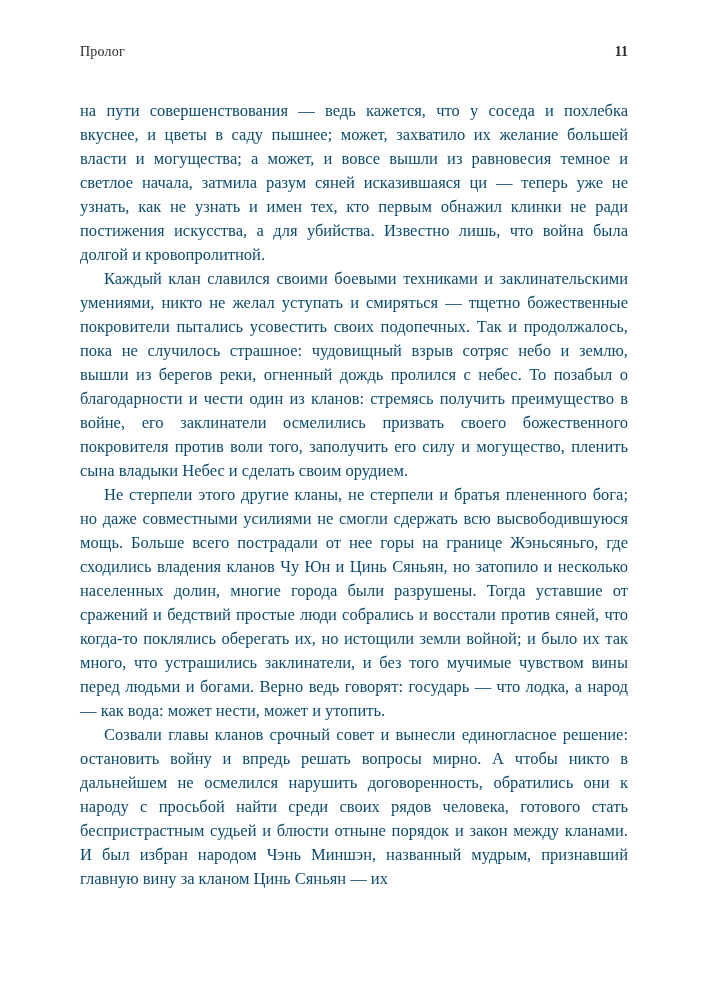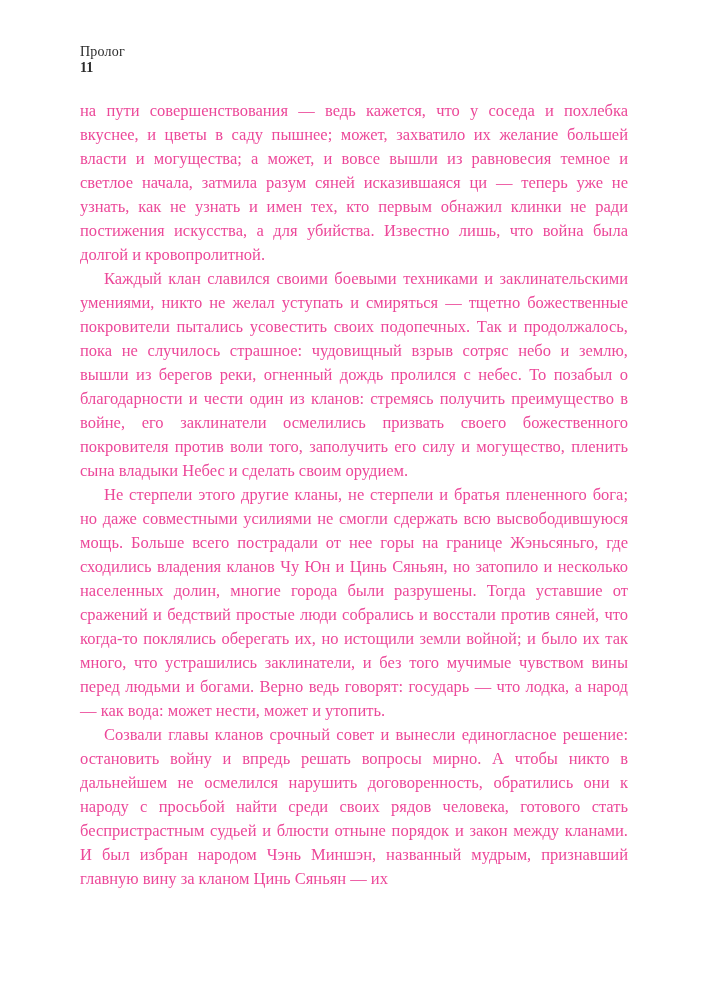--- a/index.html
+++ b/index.html
@@ -23,38 +23,37 @@
   .running-head {
     position: absolute;
     top: 44px;
     left: 80px;
     right: 77px;
     display: flex;
     justify-content: space-between;
     align-items: baseline;
     font-size: 14px;
     color: #2b2b2b;
-    flex-direction: column;
   }
   .running-title {
     letter-spacing: 0.2px;
   }
   .page-number {
     font-size: 14px;
     font-weight: bold;
   }
   .body-text {
     position: absolute;
     top: 99px;
     left: 80px;
     right: 77px;
     font-size: 16.5px;
     line-height: 24px;
     text-align: justify;
-    color: #ec4899;
+    color: #0c4a6e;
     hyphens: auto;
     -webkit-hyphens: auto;
   }
   .para {
     margin: 0;
     text-indent: 24px;
   }
   .para.no-indent {
     text-indent: 0;
   }

